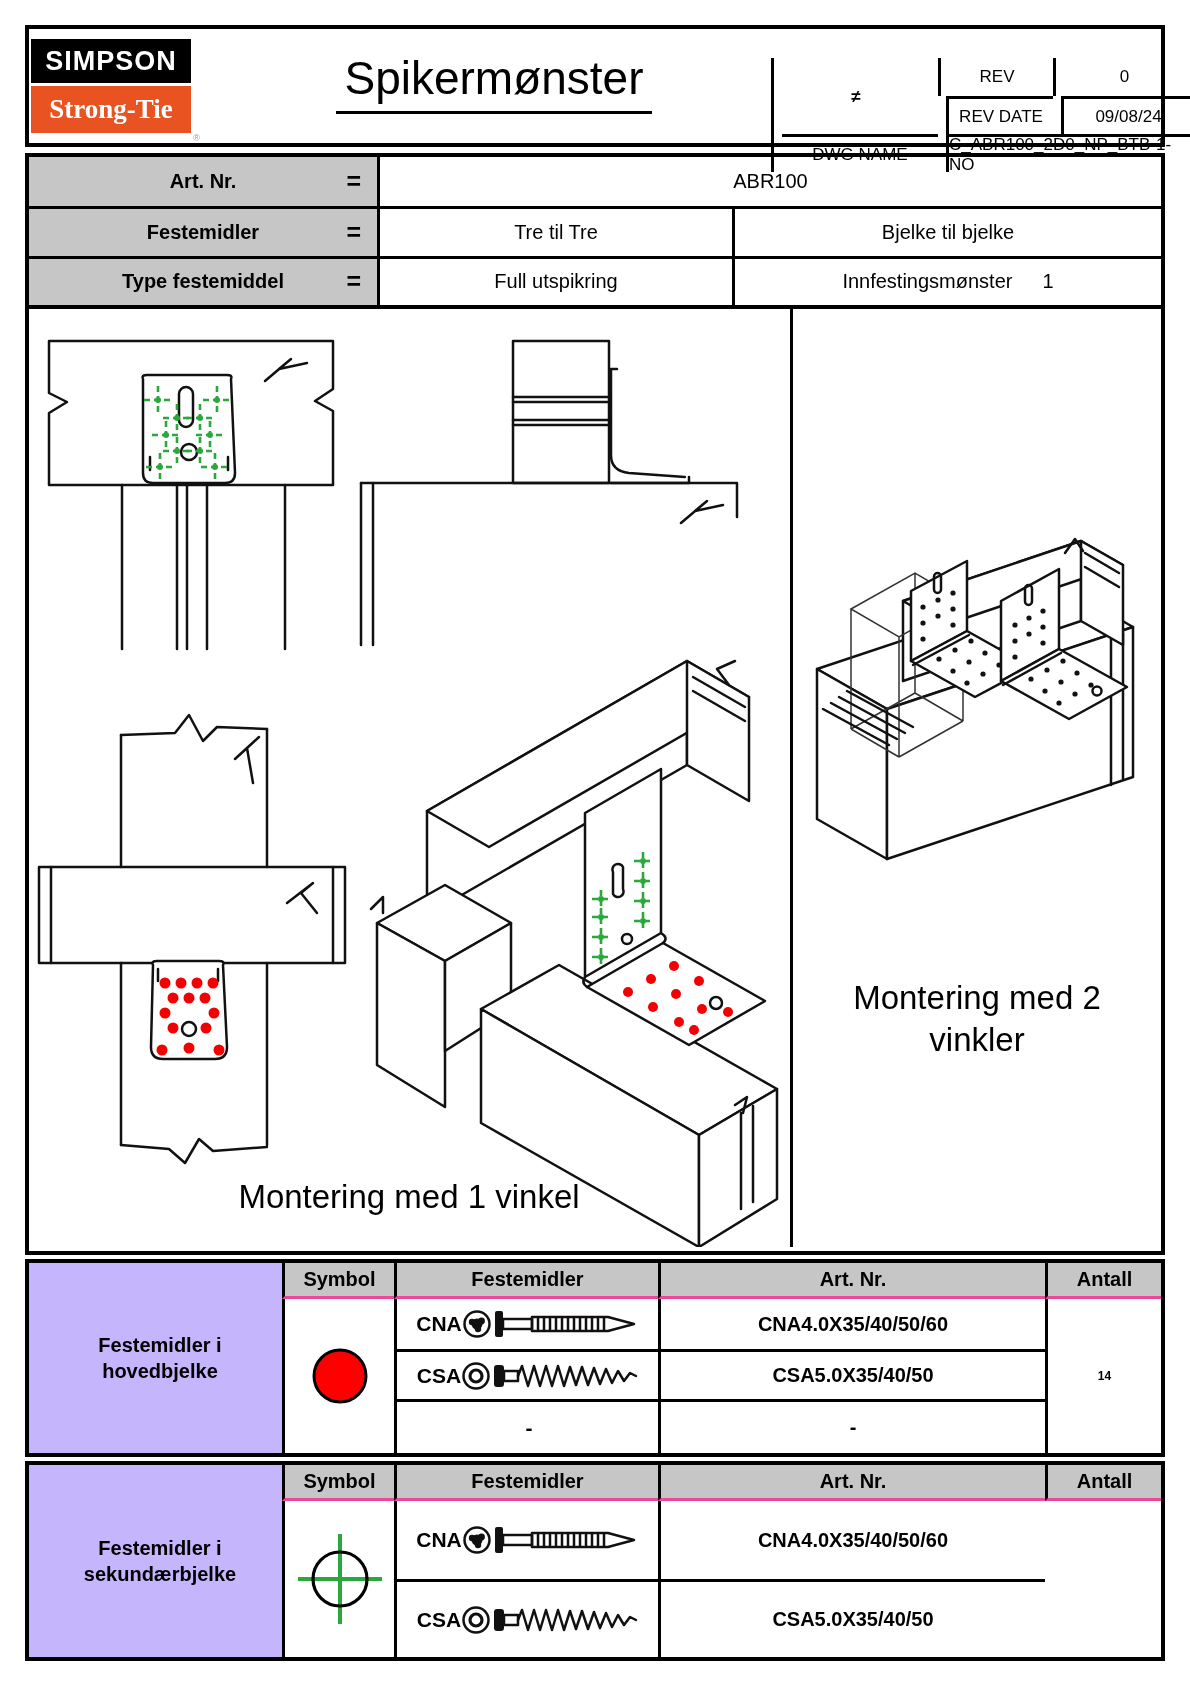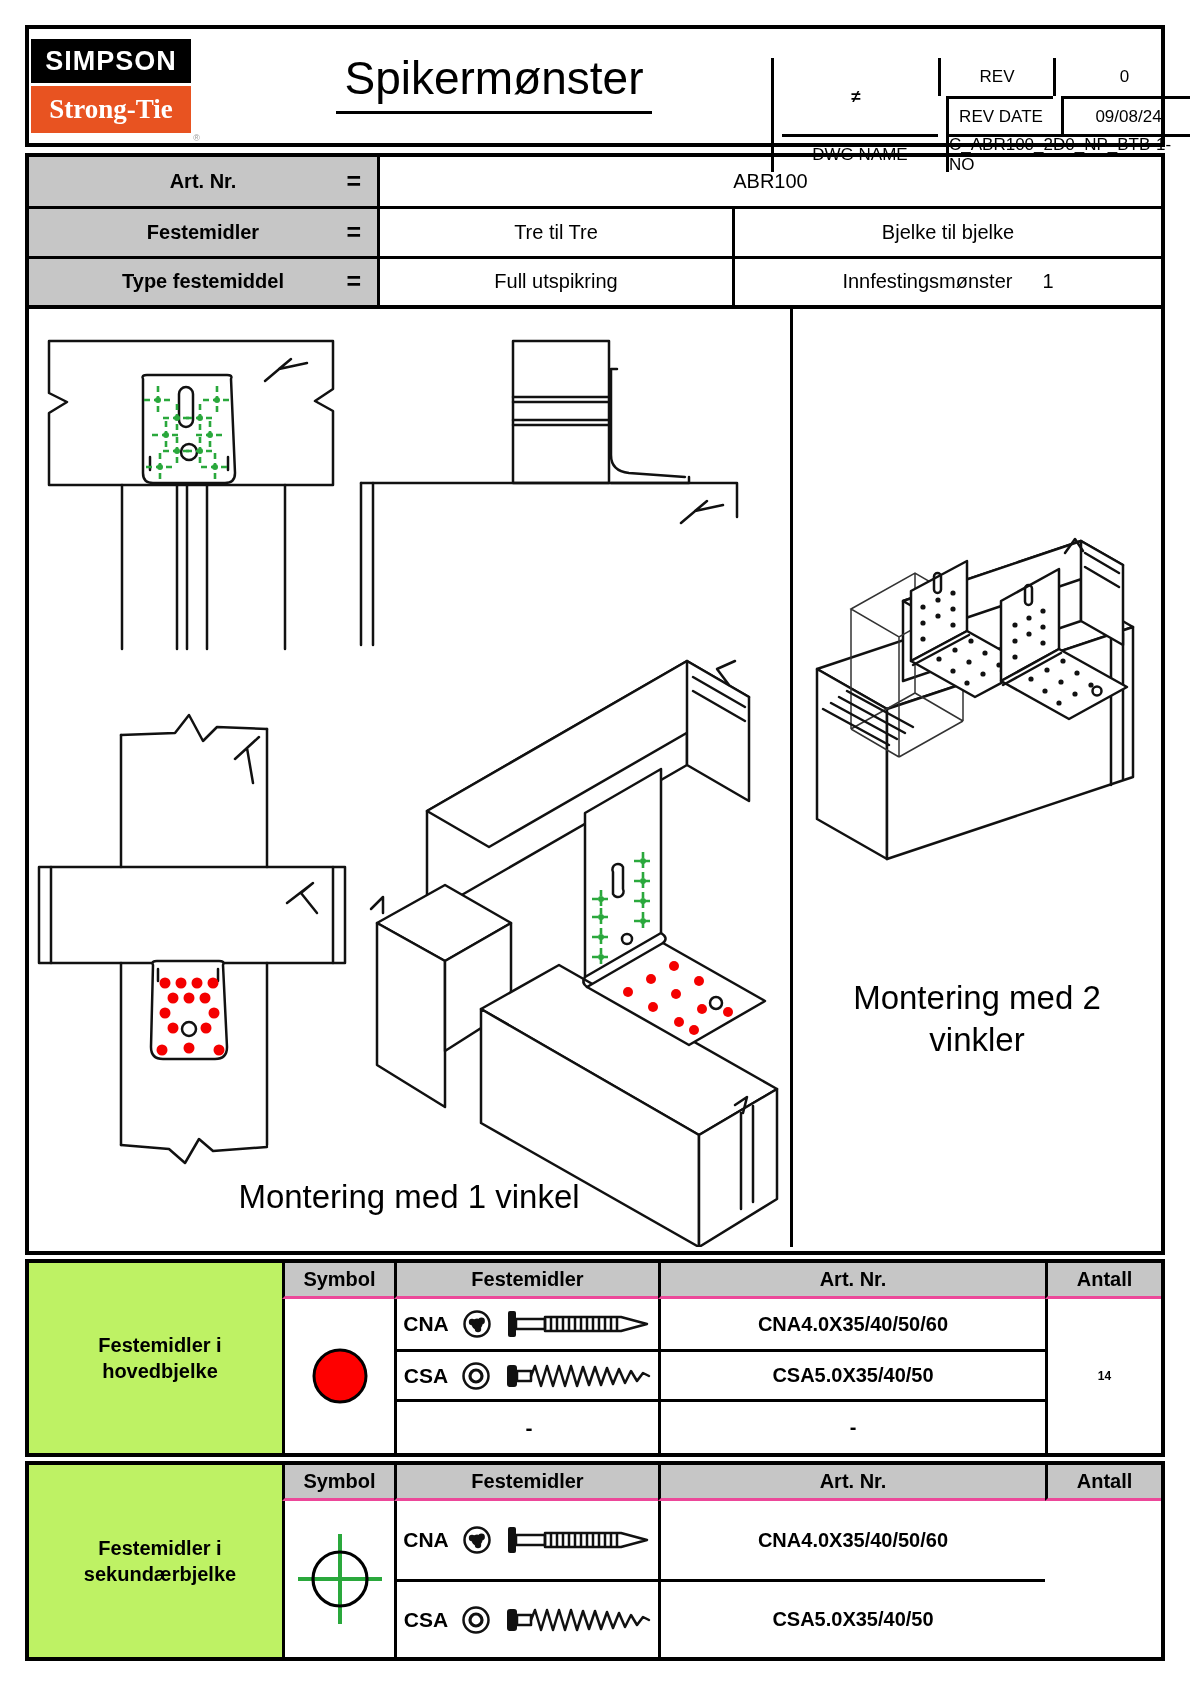--- a/index.html
+++ b/index.html
@@ -41,23 +41,23 @@
   .rightpane{position:absolute;left:761px;top:0;width:371px;height:938px;border-left:3px solid #000;box-sizing:border-box;}
   .cap1{position:absolute;left:40px;top:869px;width:680px;text-align:center;font-size:33px;}
   .cap2{position:absolute;left:0;top:668px;width:100%;text-align:center;font-size:33px;line-height:42px;}
   
   .ftable{left:25px;width:1140px;border:4px solid #000;box-sizing:border-box;display:grid;
           grid-template-columns:253px 112px 264px 387px 1fr;}
   .ft1{top:1259px;grid-template-rows:36px 50px 50px 54px;}
   .ft2{top:1461px;grid-template-rows:36px 78px 78px;}
   .ftable>div{box-sizing:border-box;display:flex;align-items:center;justify-content:center;}
   .fhead{background:#c6c6c6;font-weight:bold;font-size:20px;border-left:3px solid #000;border-bottom:3px solid #ec4899;}
-  .flabel{background:#bef264;font-weight:bold;font-size:20px;grid-column:1;flex-direction:column;line-height:26px;padding-left:9px;}
+  .flabel{background:#c4b5fd;font-weight:bold;font-size:20px;grid-column:1;flex-direction:column;line-height:26px;padding-left:9px;}
   .fsym{grid-column:2;border-left:3px solid #000;}
-  .fname{grid-column:3;border-left:3px solid #000;justify-content:flex-start;padding-left:3px;gap:13px;
+  .fname{grid-column:3;border-left:3px solid #000;justify-content:flex-start;padding-left:3px;
          font-weight:bold;font-size:21px;}
   .fart{grid-column:4;border-left:3px solid #000;font-weight:bold;font-size:20px;}
   .fant{grid-column:5;border-left:3px solid #000;font-weight:bold;font-size:12px;}
   .rt{border-top:3px solid #000;}
   
   svg .ln{stroke:#111;stroke-width:2.5;fill:none;stroke-linecap:round;stroke-linejoin:round;}
   svg .lnf{stroke:#111;stroke-width:2.5;fill:#fff;stroke-linejoin:round;}
   svg .thin{stroke:#333;stroke-width:1.5;fill:none;}
   svg .grn{stroke:#2aa83c;stroke-width:2.6;fill:none;stroke-dasharray:6 4;}
   svg .grnd{fill:#2aa83c;}

